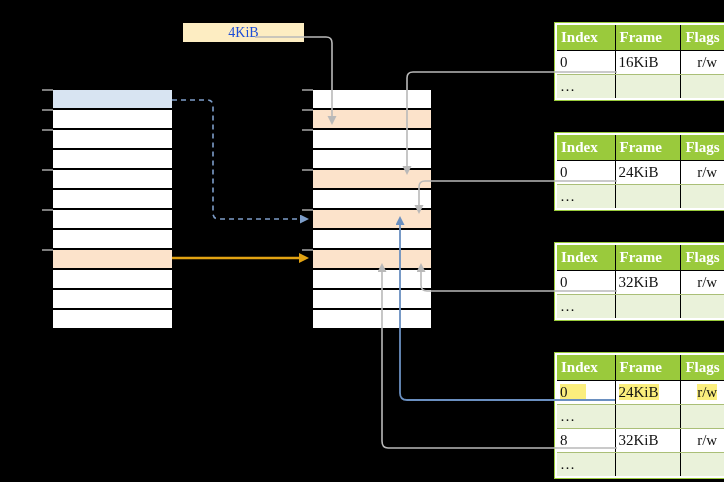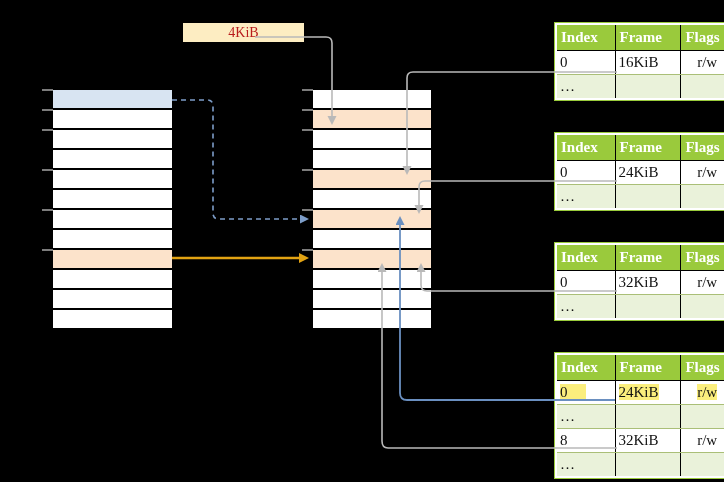--- a/index.html
+++ b/index.html
@@ -18,21 +18,21 @@
   }
   *{margin:0;padding:0;box-sizing:border-box;}
   html,body{width:724px;height:482px;overflow:hidden;}
   body{background:var(--bg);font-family:"Liberation Serif","DejaVu Serif",serif;}
   #canvas{position:relative;width:724px;height:482px;background:var(--bg);}
 
   
   #pagesize-box{
     position:absolute;left:183px;top:23px;width:121px;height:19px;
     background:var(--cream);display:flex;align-items:center;justify-content:center;
-    font-size:14px;color:#b91c1c;
+    font-size:14px;color:#1d4ed8;
   }
 
   
   .memtable{position:absolute;border:2px solid #000;background:#fff;}
   #vm-table{left:51px;top:88px;width:123px;}
   #pm-table{left:311px;top:88px;width:122px;}
   .mrow{height:20px;border-bottom:2px solid #000;background:#ffffff;}
   .mrow:last-child{border-bottom:none;height:18px;}
   .mrow.blue{background:var(--lightblue);}
   .mrow.orange{background:var(--peach);}

